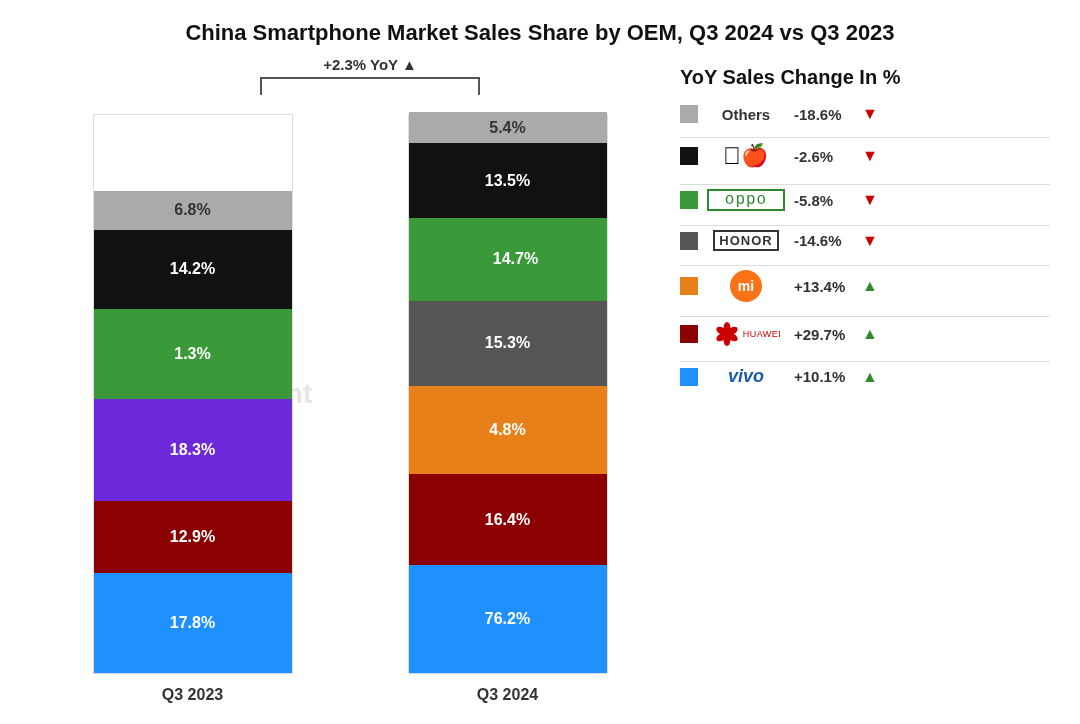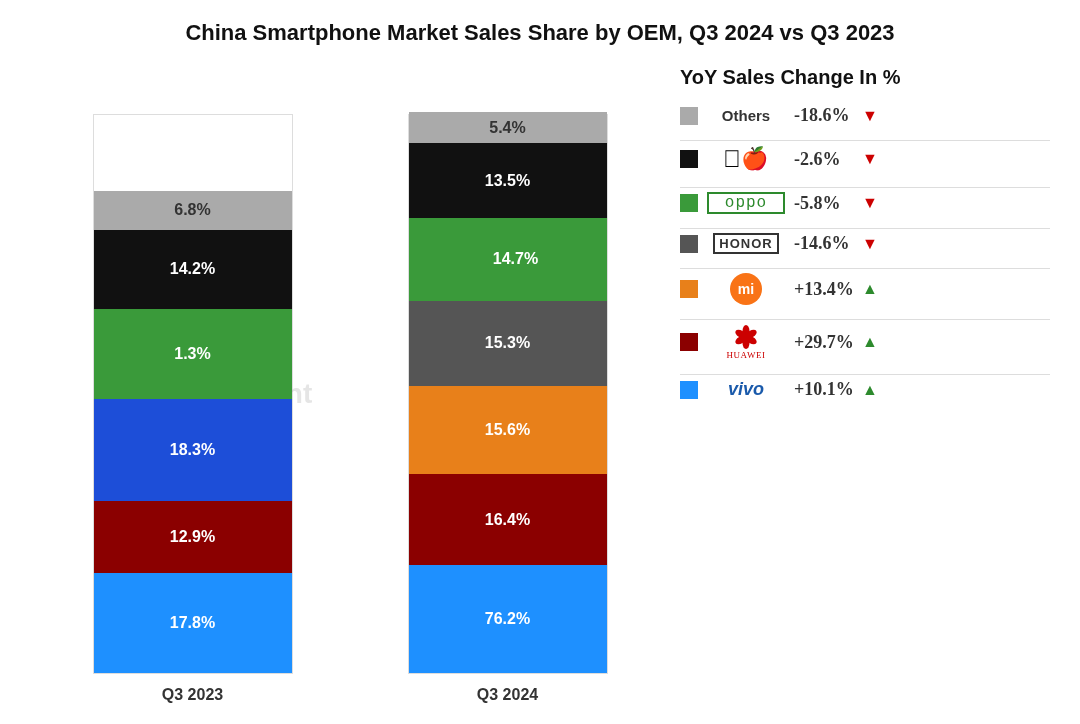--- a/index.html
+++ b/index.html
@@ -142,25 +142,24 @@
       height: 18px;
       flex-shrink: 0;
     }
     .legend-brand {
       flex: 0 0 80px;
       display: flex;
       align-items: center;
       justify-content: center;
     }
     .legend-change {
-      font-size: 18px;
+      font-size: 15px;
       font-weight: bold;
       color: #333;
       flex: 0 0 60px;
-      font-family: Liberation Serif, serif;
     }
     .legend-arrow-down {
       color: #cc0000;
       font-size: 16px;
     }
     .legend-arrow-up {
       color: #2d8a2d;
       font-size: 16px;
     }
     .brand-text-oppo {
@@ -190,23 +189,21 @@
       color: white;
       font-weight: bold;
       font-size: 14px;
     }
     .apple-icon {
       font-size: 24px;
       color: #000;
     }
     .huawei-brand {
       display: flex;
-      flex-direction: column;
-      align-items: center;
-      font-family: Liberation Serif, serif;
+      align-items: center;
     }
     .huawei-text {
       font-size: 9px;
       color: #cc0000;
       letter-spacing: 0.5px;
     }
     .vivo-text {
       font-size: 18px;
       font-style: italic;
       color: #1a5aab;
@@ -233,51 +230,61 @@
 </head>
 <body>
 
 <div class="container">
   <div class="chart-title">China Smartphone Market Sales Share by OEM, Q3 2024 vs Q3 2023</div>
 
   <div class="chart-area">
 
     <div class="bars-section">
 
+      <div class="yoy-annotation">
+        <div class="yoy-bracket">
+          <div style="display:flex;align-items:center;gap:4px;margin-bottom:4px;">
+            <span style="font-size:15px;font-weight:bold;color:#333;">+2.3% YoY ▲</span>
+          </div>
+          <div class="bracket-lines">
+            <div class="bracket-top"></div>
+          </div>
+        </div>
+      </div>
 
       <div class="bars-wrapper">
 
         <div class="bar-col">
           <div class="stacked-bar" style="position:relative;">
             <div class="counterpoint-watermark">counterpoint</div>
 
             <div class="bar-segment" style="height:calc(560px * 0.178); background:#1E90FF; flex-shrink:0;">17.8%</div>
 
             <div class="bar-segment" style="height:calc(560px * 0.129); background:#8B0000; flex-shrink:0;">12.9%</div>
 
 
-            <div class="bar-segment" style="height:calc(560px * 0.183); background:#1d4ed8; flex-shrink:0;">18.3%</div>
+            <div class="bar-segment" style="height:calc(560px * 0.183); background:#6d28d9; flex-shrink:0;">18.3%</div>
 
             <div class="bar-segment" style="height:calc(560px * 0.160); background:#3A9A3A; flex-shrink:0;">1.3%</div>
 
             <div class="bar-segment" style="height:calc(560px * 0.142); background:#111111; flex-shrink:0;">14.2%</div>
 
             <div class="bar-segment" style="height:calc(560px * 0.068); background:#AAAAAA; flex-shrink:0; color:#333;margin-top:36px;">6.8%</div>
           </div>
           <div class="bar-label">Q3 2023</div>
         </div>
 
         <div class="bar-col">
           <div class="stacked-bar">
 
             <div class="bar-segment" style="height:calc(560px * 0.192); background:#1E90FF; flex-shrink:0;">76.2%</div>
 
             <div class="bar-segment" style="height:calc(560px * 0.164); background:#8B0000; flex-shrink:0;">16.4%</div>
 
-            <div class="bar-segment" style="height:calc(560px * 0.156); background:#E8801A; flex-shrink:0;">15.6%</div>
+            <div class="bar-segment" style="height:calc(560px * 0.156); background:#E8801A; flex-shrink:0;">4.8%</div>
 
             <div class="bar-segment" style="height:calc(560px * 0.153); background:#555555; flex-shrink:0;">15.3%</div>
 
             <div class="bar-segment" style="height:calc(560px * 0.147); background:#3A9A3A; flex-shrink:0;padding-left:16px;">14.7%</div>
 
             <div class="bar-segment" style="height:calc(560px * 0.135); background:#111111; flex-shrink:0;">13.5%</div>
 
             <div class="bar-segment" style="height:calc(560px * 0.054); background:#AAAAAA; flex-shrink:0; color:#333;">5.4%</div>
           </div>
           <div class="bar-label">Q3 2024</div>

